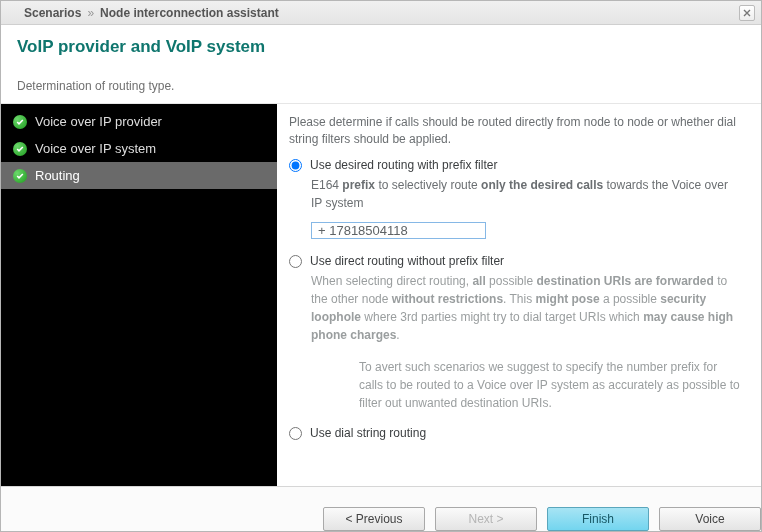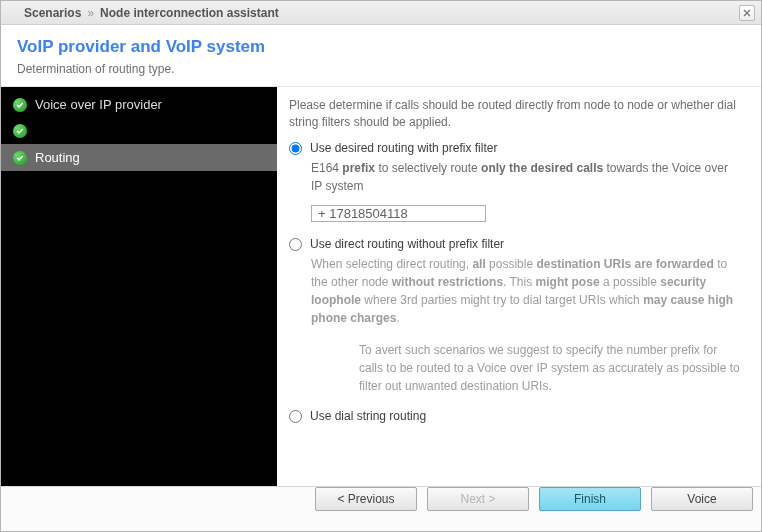--- a/index.html
+++ b/index.html
@@ -34,24 +34,24 @@
   background: linear-gradient(#fff,#eee);
   display: flex; align-items: center; justify-content: center;
   cursor: pointer;
 }
 .titlebar .close svg { display:block; }
 .header {
   padding: 12px 16px 10px 16px;
   border-bottom: 1px solid #e6e6e6;
 }
 .header h1 {
-  color: #3b82f6;
+  color: #0f766e;
   font-size: 17px;
   font-weight: bold;
-  margin-bottom: 5px;
+  margin-bottom: 22px;
 }
 .header .sub {
   color: #707070;
   font-size: 12px;
 }
 .body {
   flex: 1; display: flex; min-height: 0;
   border-bottom: 1px solid #d6d6d6;
 }
 .sidebar {
@@ -93,22 +93,22 @@
   width: 175px;
   padding: 0 6px;
   font-size: 13px;
   border: 1px solid #86b8e6;
   color: #5e6265;
   outline: none;
   font-family: inherit;
 }
 .footer {
   height: 44px;
-  display: flex; align-items: flex-start; justify-content: flex-end;
-  gap: 10px; padding: 0 8px;
+  display: flex; align-items: flex-end; justify-content: flex-end;
+  gap: 10px; padding: 0 0;
   background: #fbfbfb;
 }
 .btn {
   min-width: 102px; height: 24px;
   border: 1px solid #a9a9a9;
   background: linear-gradient(#fafafa,#e4e4e4);
   color: #444; font-size: 12px;
   cursor: pointer;
   border-radius: 2px;
 }
@@ -151,20 +151,21 @@
             </svg>
           </span>
         <span>Voice over IP provider</span>
       </div>
       <div class="step">
         <span class="check">
             <svg width="8" height="8" viewBox="0 0 8 8">
               <path d="M1.2 4 L3 5.8 L6.8 2" stroke="#fff" stroke-width="1.6" fill="none"></path>
             </svg>
           </span>
+        <span>Voice over IP system</span>
       </div>
       <div class="step active">
         <span class="check">
             <svg width="8" height="8" viewBox="0 0 8 8">
               <path d="M1.2 4 L3 5.8 L6.8 2" stroke="#fff" stroke-width="1.6" fill="none"></path>
             </svg>
           </span>
         <span>Routing</span>
       </div>
     </div>

